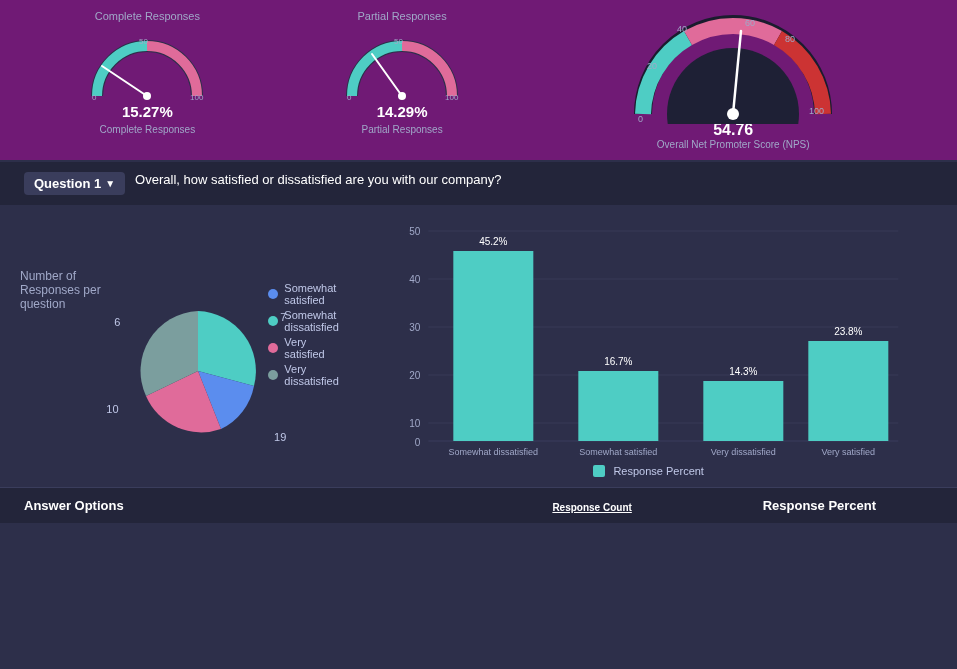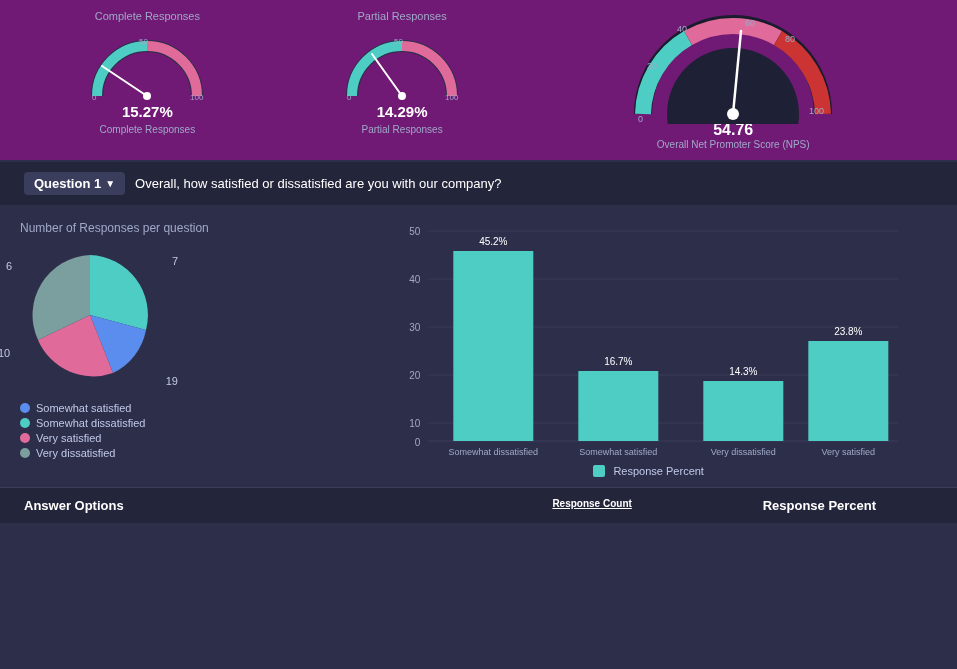--- a/index.html
+++ b/index.html
@@ -107,21 +107,20 @@
     .nps-cat-label {
       color: #a0a8c8;
       font-size: 11px;
     }
 
     
     .question-bar {
       background: #23253a;
       padding: 10px 24px;
       display: flex;
-      align-items: center;
       gap: 10px;
       margin-top: 2px;
     }
 
     .question-badge {
       background: #3a3d5c;
       border-radius: 4px;
       padding: 4px 10px;
       font-size: 13px;
       font-weight: bold;
@@ -141,21 +140,22 @@
     .charts-section {
       background: #2d2f4a;
       display: flex;
       padding: 16px 20px 10px 20px;
       gap: 20px;
     }
 
     .pie-section {
       flex: 1;
       display: flex;
-      flex-direction: column;
+      flex-direction: row;
+      margin-top: 48px;
     }
 
     .chart-title {
       color: #a0a8c8;
       font-size: 12px;
       margin-bottom: 10px;
     }
 
     .legend-item {
       display: flex;
@@ -177,21 +177,21 @@
       flex: 1.8;
       display: flex;
       flex-direction: column;
     }
 
     
     .footer-bar {
       background: #23253a;
       padding: 10px 24px;
       display: flex;
-      align-items: flex-start;
+      align-items: flex-end;
       border-top: 1px solid #3a3d5c;
     }
 
     .footer-col1 {
       flex: 2;
       font-size: 13px;
       font-weight: bold;
       color: #fff;
     }
 

